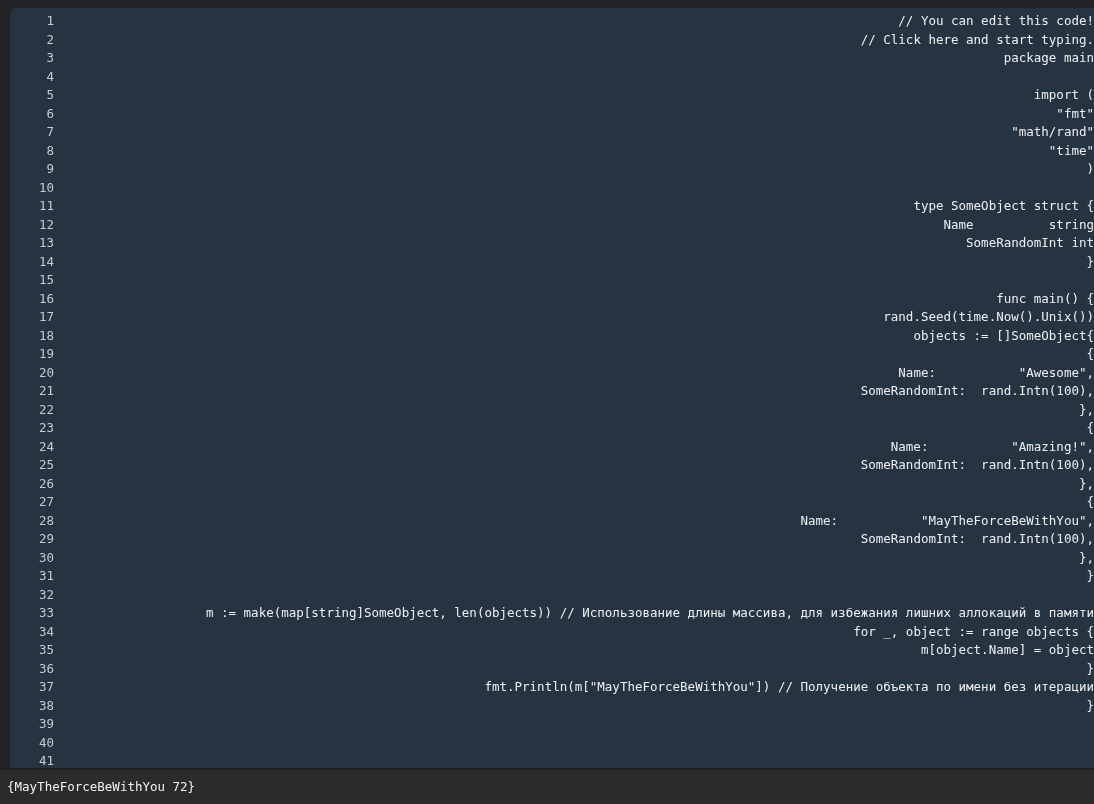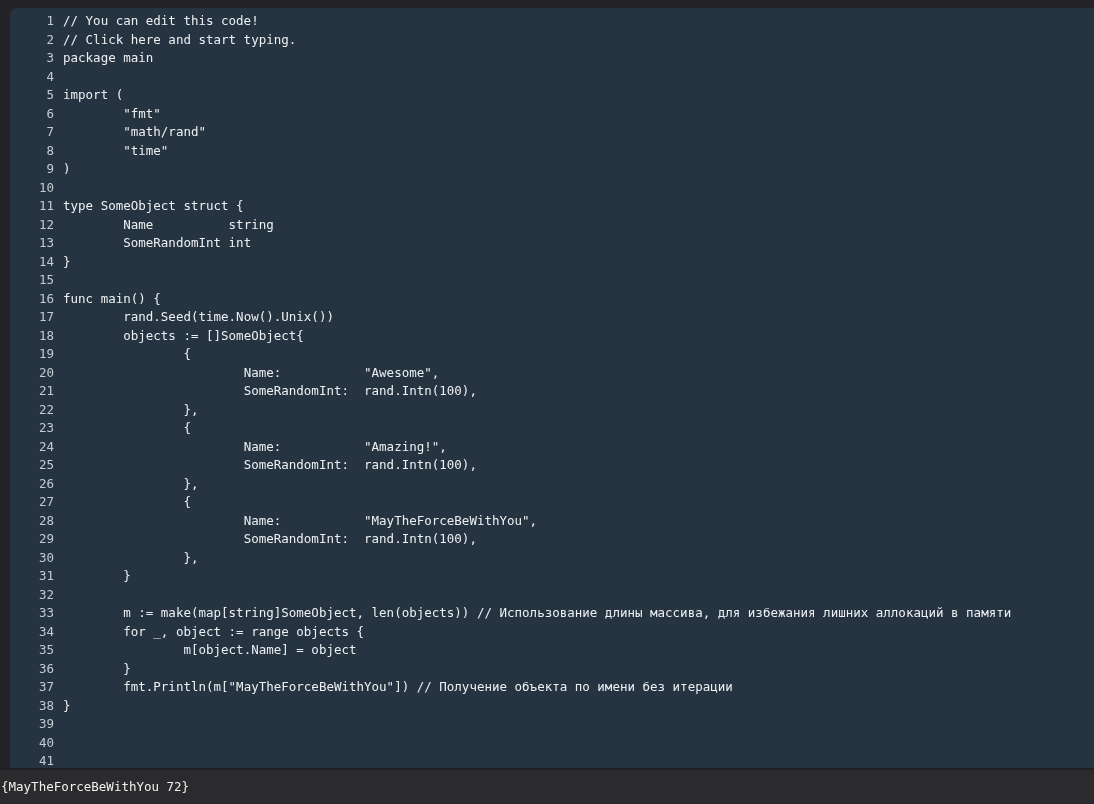--- a/index.html
+++ b/index.html
@@ -49,30 +49,31 @@
     color:var(--gutter_text);
     user-select:none;
   }
   .codearea{
     flex:1 1 auto;
     margin-left:9px;
     overflow:hidden;
   }
   .codearea pre{
     color:var(--code_text);
+    text-align:right;
   }
   .output-bar{
     position:absolute;
     left:0;right:0;bottom:0;
     height:36px;
     background:var(--output_bg);
     border-top:2px solid var(--seam);
     display:flex;
     align-items:center;
-    padding-left:1px;
+    padding-left:7px;
   }
   .output-bar pre{
     margin:0;
     font-family:"DejaVu Sans Mono", monospace;
     font-size:12.5px;
     line-height:16px;
     color:var(--output_text);
     white-space:pre;
   }
 </style>

